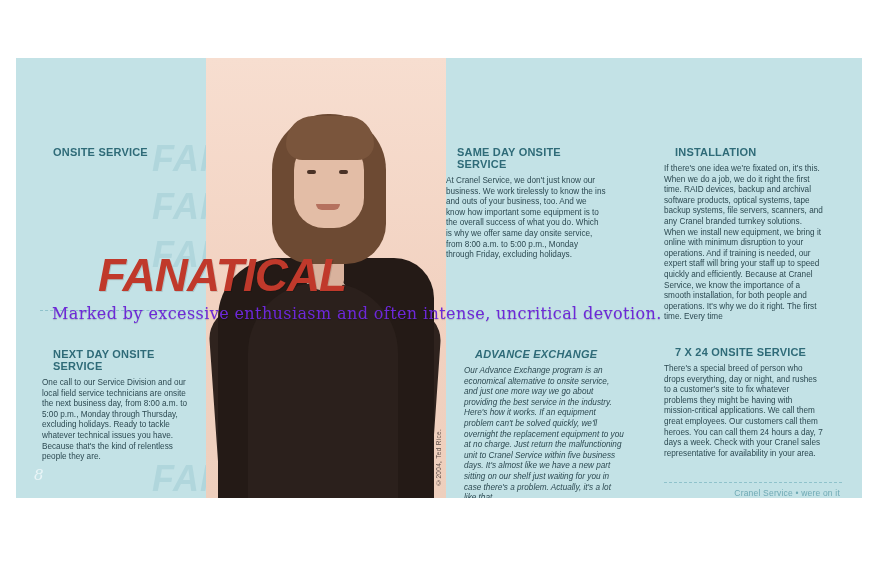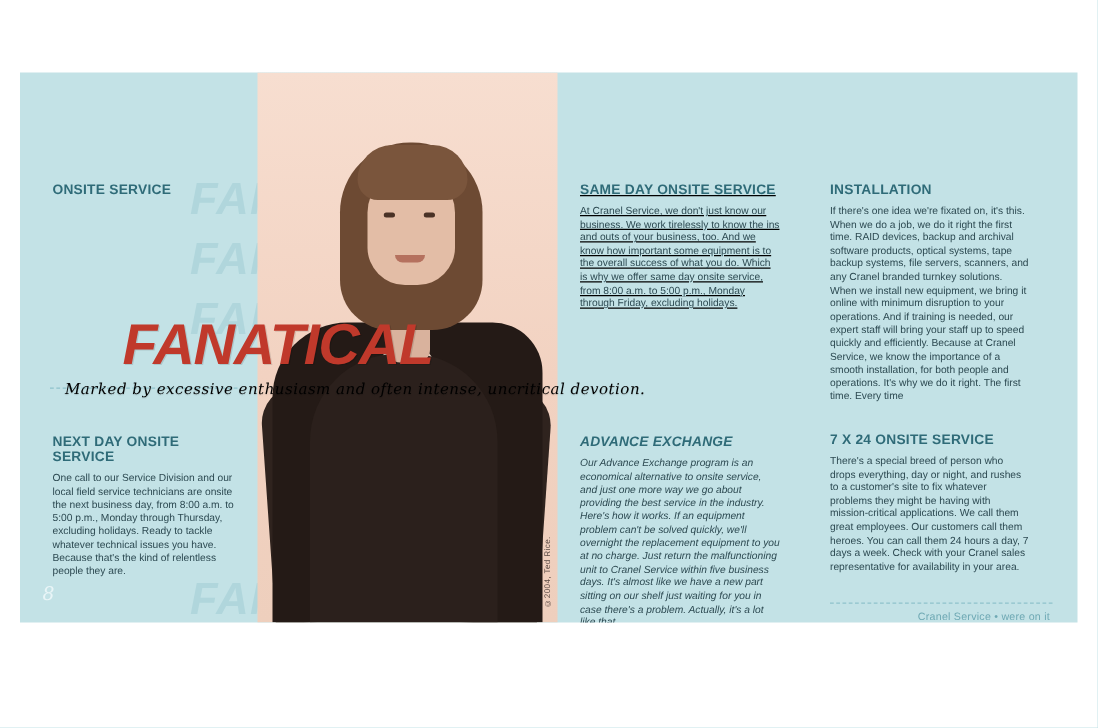--- a/index.html
+++ b/index.html
@@ -154,21 +154,21 @@
     font-size: 6.5px;
     color: #5a4a44;
     writing-mode: vertical-rl;
     transform: rotate(180deg);
     letter-spacing: .3px;
   }
 
   
   .block { position: absolute; }
   .block h3 {
-    margin: 0 0 6px 0;
+    margin: 0 0 6px 11px;
     font-size: 11px;
     font-weight: bold;
     color: #2f6b78;
     letter-spacing: .2px;
   }
   .block p {
     margin: 0;
     font-size: 8.2px;
     line-height: 10.6px;
     color: #2d4a52;
@@ -186,23 +186,22 @@
     color: #c0392b;
     letter-spacing: -1px;
     text-shadow: 1px 1px 0 rgba(0,0,0,.12);
   }
   #tagline {
     position: absolute;
     left: 36px;
     top: 246px;
     width: 780px;
     font-family: "DejaVu Serif", serif;
-    font-style: italic;
-    font-size: 12px;
-    color: #000000;
+    font-size: 16px;
+    color: #6d28d9;
     letter-spacing: .4px;
     text-shadow: 0 1px 1px rgba(0,0,0,.18);
   }
 
   
   .dash-line {
     position: absolute;
     height: 0;
     border-top: 1px dashed #8fc2cb;
   }
@@ -256,21 +255,21 @@
 
   <div class="block" style="left:26px; top:88px; width:148px;">
     <h3>ONSITE SERVICE</h3>
   </div>
 
   <div class="block" style="left:26px; top:290px; width:150px;">
     <h3>NEXT DAY ONSITE SERVICE</h3>
     <p>One call to our Service Division and our local field service technicians are onsite the next business day, from 8:00 a.m. to 5:00 p.m., Monday through Thursday, excluding holidays. Ready to tackle whatever technical issues you have. Because that's the kind of relentless people they are.</p>
   </div>
 
-  <div class="block" style="left:448px; top:88px; width:160px;text-decoration:underline;">
+  <div class="block" style="left:430px; top:88px; width:160px;">
     <h3>SAME DAY ONSITE SERVICE</h3>
     <p>At Cranel Service, we don't just know our business. We work tirelessly to know the ins and outs of your business, too. And we know how important some equipment is to the overall success of what you do. Which is why we offer same day onsite service, from 8:00 a.m. to 5:00 p.m., Monday through Friday, excluding holidays.</p>
   </div>
 
   <div class="block" style="left:448px; top:290px; width:160px;font-style:italic;">
     <h3>ADVANCE EXCHANGE</h3>
     <p>Our Advance Exchange program is an economical alternative to onsite service, and just one more way we go about providing the best service in the industry. Here's how it works. If an equipment problem can't be solved quickly, we'll overnight the replacement equipment to you at no charge. Just return the malfunctioning unit to Cranel Service within five business days. It's almost like we have a new part sitting on our shelf just waiting for you in case there's a problem. Actually, it's a lot like that.</p>
   </div>
 
   <div class="block" style="left:648px; top:88px; width:160px;">

